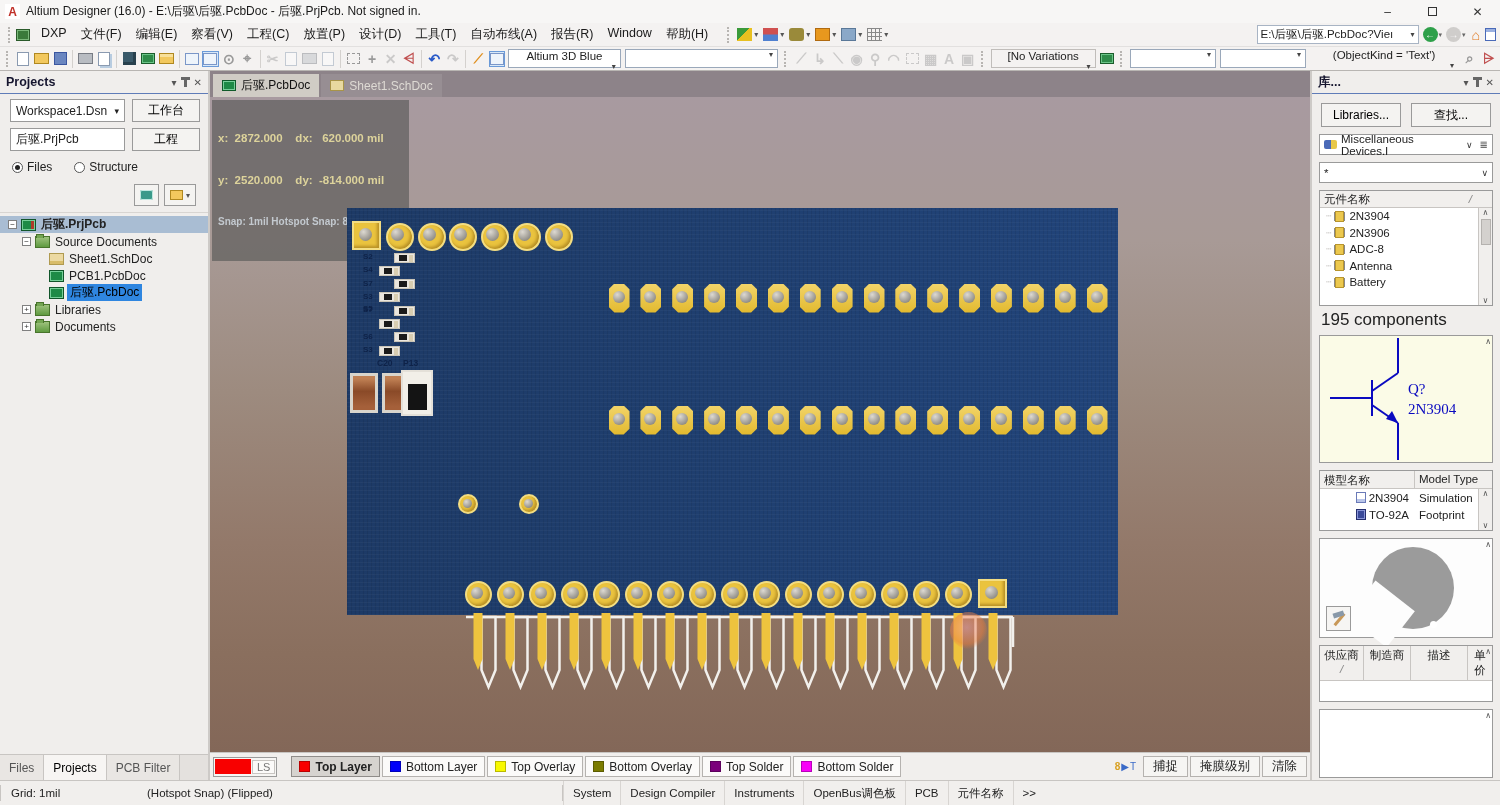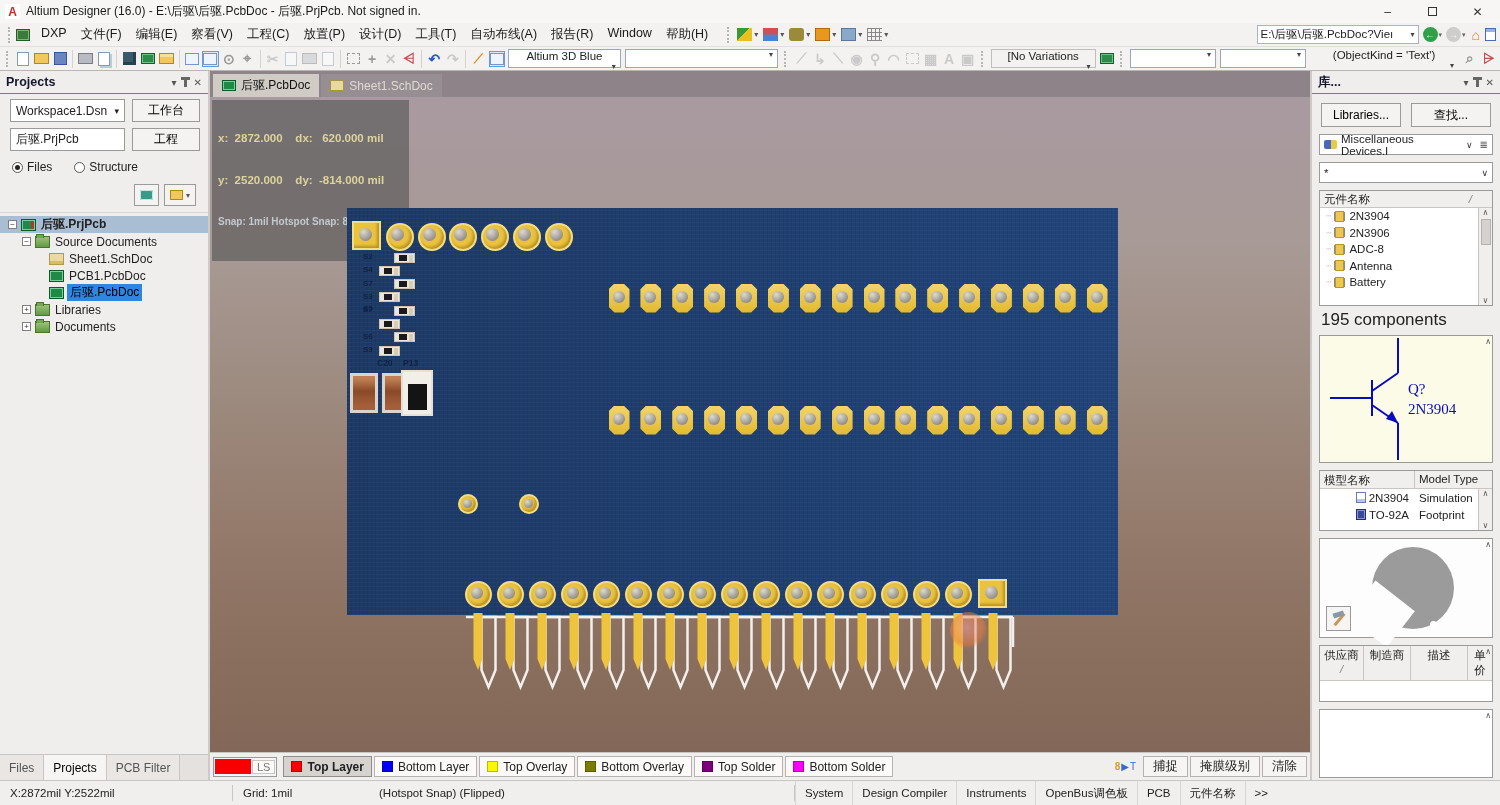--- a/index.html
+++ b/index.html
@@ -142,21 +142,21 @@
   .res-chip::after { content:""; position:absolute; right:1px; top:1px; width:4px; height:7px; background:#d8cdb0; }
   .cap-brown { position:absolute; width:28px; height:40px; border:3px solid #d9d5cc; background:linear-gradient(180deg,#c08054 8%,#8a4a28 45%,#a5603a 90%); }
   .comp-white { position:absolute; width:32px; height:46px; border:2px solid #e4e0d8; background:#f2efe8; }
   .comp-white::after { content:""; position:absolute; left:5px; top:12px; width:19px; height:26px; background:#141414; }
 
   .pin-header-svg { position:absolute; left:250px; top:516px; }
   .hi-circle { position:absolute; left:740px; top:515px; width:37px; height:37px; border-radius:50%;
     background:radial-gradient(circle at 45% 42%, rgba(244,160,160,.55), rgba(236,126,62,.5) 55%, rgba(236,126,62,0) 74%); }
 
   
-  .layerbar { height:28px; background:#f1efed; border-top:1px solid #c8c5c2; display:flex; align-items:center; padding:0 3px; gap:2px; }
+  .layerbar { height:28px; background:#f1efed; border-top:1px solid #c8c5c2; display:flex; align-items:center; padding:0 3px; gap:10px; }
   .ls-box { display:inline-flex; align-items:center; border:1px solid #9a9a9a; background:#f6f5f3; height:20px; padding:1px; margin-right:4px; }
   .ls-swatch { width:36px; height:15px; background:#f80000; display:inline-block; }
   .ls-label { font-size:11px; color:#777; padding:0 4px; border:1px solid #c8c5c2; margin-left:1px; background:#fbfaf9; }
   .layer-tab { display:inline-flex; align-items:center; gap:5px; height:21px; padding:0 7px; border:1px solid #b5b2af; background:#fbfaf9; font-size:12px; color:#222; }
   .layer-tab.active { background:#d6d3cf; font-weight:bold; border-color:#8f8c89; }
   .lt-chip { width:11px; height:11px; display:inline-block; border:1px solid rgba(0,0,0,.25); }
   .mask-group { margin-left:auto; display:flex; align-items:center; gap:2px; }
   .mg-ic { font-size:10px; color:#3a6ac8; padding:0 4px; letter-spacing:1px; }
   .mg-ic b { color:#d8a020; }
   .mask-btn { height:21px; padding:0 9px; border:1px solid #b5b2af; background:#f6f5f3; font-size:12.5px; display:flex; align-items:center; }
@@ -809,21 +809,20 @@
           <span class="mini-up">∧</span>
         </div>
         <div class="rp-emptybox">
           <span class="mini-up">∧</span>
         </div>
       </div>
     </div>
   </div>
 
   <div class="statusbar">
-    <span class="sb-sec" style="width:232px;">X:2872mil Y:2522mil</span>
     <span class="sb-div"></span>
     <span class="sb-sec" style="width:136px;">Grid: 1mil</span>
     <span class="sb-sec" style="width:425px;">(Hotspot Snap) (Flipped)</span>
     <span class="sb-div"></span>
     <div class="sb-tabs" id="status-tabs">
         <span class="sb-tab ulf">System</span>
         <span class="sb-tab ulf">Design Compiler</span>
         <span class="sb-tab ulf">Instruments</span>
         <span class="sb-tab ulf">OpenBus调色板</span>
         <span class="sb-tab ulf">PCB</span>

